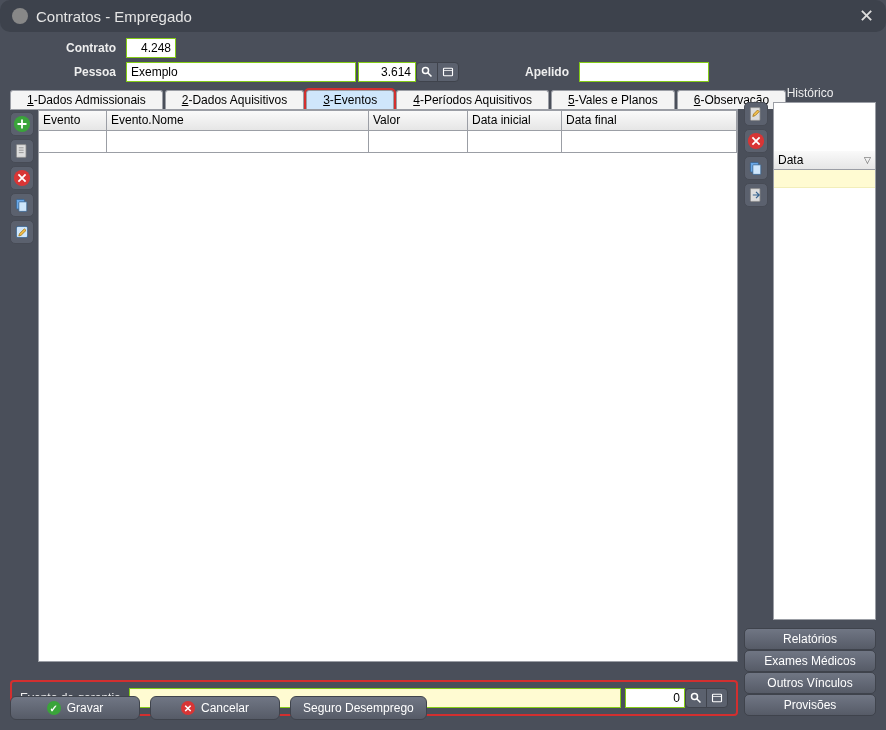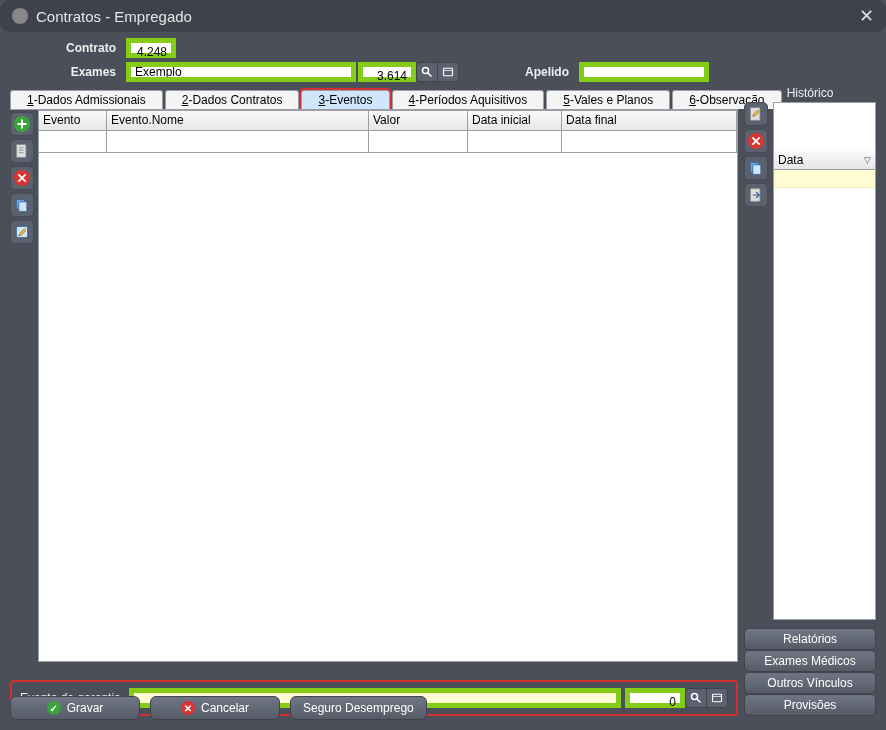--- a/index.html
+++ b/index.html
@@ -49,21 +49,21 @@
     margin-bottom: 4px;
   }
   .lbl {
     color: #eee;
     font-weight: bold;
     text-align: right;
     padding-right: 10px;
   }
   .field {
     background: #fff;
-    border: 5px solid #84cc16;
+    border: 1px solid #84cc16;
     height: 20px;
     padding: 0 4px;
     line-height: 18px;
     font-size: 12px;
   }
   .field.ro { background: #fff; }
   .field.num { text-align: right; }
   .main-area {
     display: flex;
     gap: 6px;
@@ -255,21 +255,21 @@
   </div>
 
   <div class="content">
 
     <div class="form-row" style="padding-left:40px;">
       <span class="lbl" style="width:76px">Contrato</span>
       <span class="field ro num" style="width:50px">4.248</span>
     </div>
 
     <div class="form-row" style="padding-left:40px;">
-      <span class="lbl" style="width:76px">Exames</span>
+      <span class="lbl" style="width:76px">Pessoa</span>
       <input class="field" style="width: 230px;" value="Exemplo">
       <span class="field ro num" style="width:58px;margin-left:2px">3.614</span>
       <span class="lookup-icons" style="margin-left:0">
         <span class="mini-btn">
           <svg width="12" height="12" viewBox="0 0 16 16">
               <circle cx="6" cy="6" r="4" fill="none" stroke="#fff" stroke-width="2"></circle>
               <line x1="9" y1="9" x2="14" y2="14" stroke="#fff" stroke-width="2"></line>
             </svg>
         </span>
         <span class="mini-btn">
@@ -281,21 +281,21 @@
       </span>
       <span class="lbl" style="width:90px;margin-left:30px">Apelido</span>
       <input class="field" style="width: 130px;" value="">
     </div>
 
     <div class="main-area">
       <div class="left-col">
 
         <div class="tabs">
           <div class="tab"><u>1</u><span>-Dados Admissionais</span></div>
-          <div class="tab"><u>2</u><span>-Dados Contratos</span></div>
+          <div class="tab"><u>2</u><span>-Dados Aquisitivos</span></div>
           <div class="tab active-highlight"><u>3</u><span>-Eventos</span></div>
           <div class="tab"><u>4</u><span>-Períodos Aquisitivos</span></div>
           <div class="tab"><u>5</u><span>-Vales e Planos</span></div>
           <div class="tab"><u>6</u><span>-Observação</span></div>
         </div>
 
         <div class="grid-wrap">
           <div class="side-toolbar">
             <span class="side-btn green">
               <svg width="18" height="18" viewBox="0 0 20 20">

